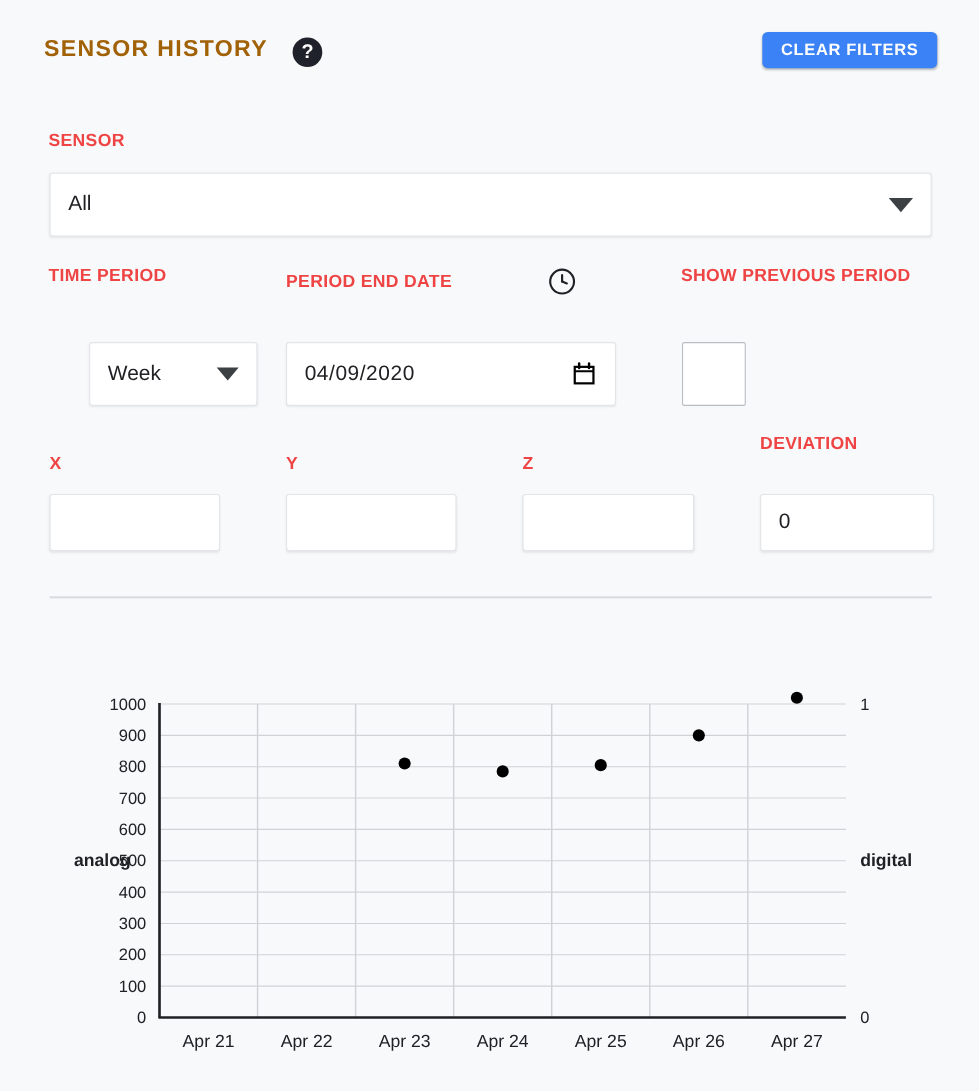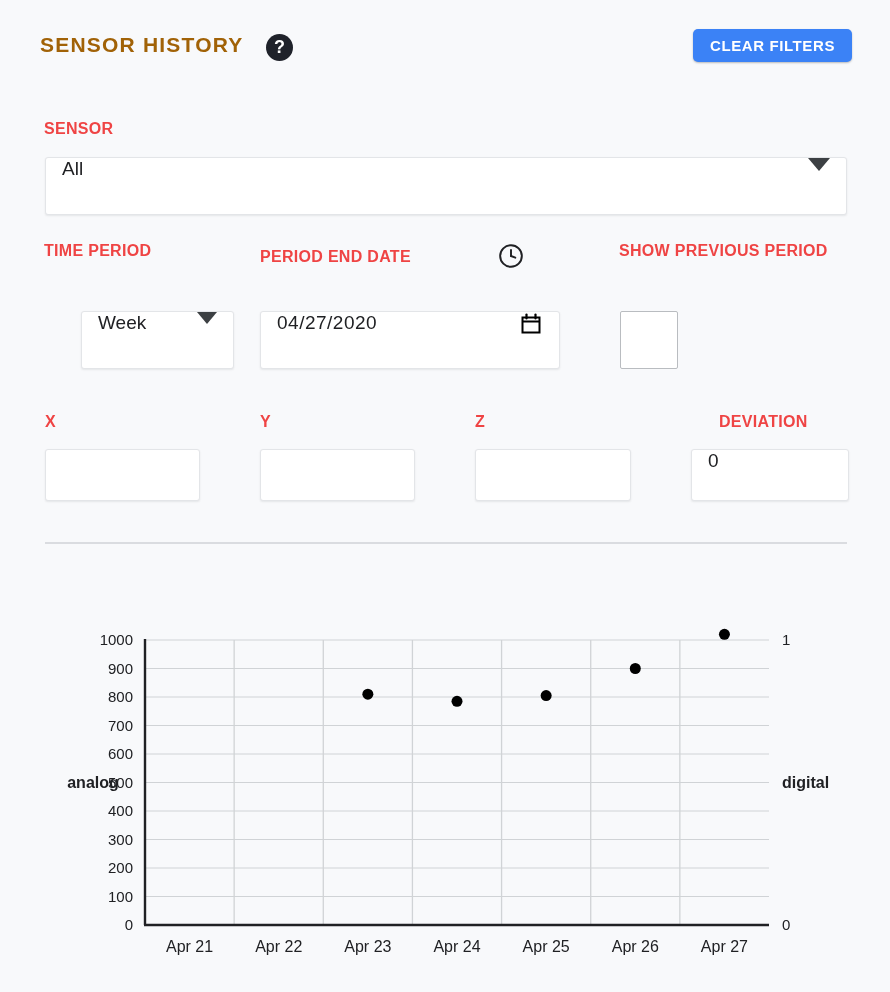--- a/index.html
+++ b/index.html
@@ -82,21 +82,21 @@
     background: #ffffff;
     border: 1px solid #e3e5e8;
     border-radius: 3px;
     box-sizing: border-box;
     box-shadow: 0 1px 2px rgba(60,64,67,0.10);
     font-family: "Liberation Sans", sans-serif;
     font-size: 19px;
     color: #202124;
     padding: 0 16px;
     display: flex;
-    align-items: flex-start;
+    align-items: center;
     cursor: text;
   }
 
   
   .sensor-label { left: 44px; top: 116px; }
   .sensor-select {
     left: 45px; top: 157px;
     width: 802px; height: 58px;
     justify-content: space-between;
     cursor: pointer;
@@ -151,21 +151,21 @@
     border: 1px solid #b9bcc0;
     border-radius: 2px;
     box-sizing: border-box;
     cursor: pointer;
   }
 
   
   .x-label { left: 45px; top: 409px; }
   .y-label { left: 260px; top: 409px; }
   .z-label { left: 475px; top: 409px; }
-  .dev-label { left: 691px; top: 409px; margin-left: 28px; }
+  .dev-label { left: 691px; top: 391px; }
 
   .x-input   { left: 45px;  top: 449px; width: 155px; height: 52px; }
   .y-input   { left: 260px; top: 449px; width: 155px; height: 52px; }
   .z-input   { left: 475px; top: 449px; width: 156px; height: 52px; }
   .dev-input { left: 691px; top: 449px; width: 158px; height: 52px; }
 
   .divider {
     position: absolute;
     left: 45px; top: 542px;
     width: 802px; height: 2px;
@@ -201,21 +201,21 @@
   <span class="caret-sm"></span>
 </div>
 
 <div class="field-label period-end-label">Period End Date</div>
 <svg class="clock-icon" viewBox="0 0 24 24">
   <circle cx="12" cy="12" r="10" fill="none" stroke="#202124" stroke-width="1.8"></circle>
   <line x1="12" y1="6.5" x2="12" y2="12" stroke="#202124" stroke-width="1.8" stroke-linecap="round"></line>
   <line x1="12" y1="12" x2="16" y2="13.5" stroke="#202124" stroke-width="1.8" stroke-linecap="round"></line>
 </svg>
 <div class="input-box date-input">
-  <span>04/27/2020</span>
+  <span>04/09/2020</span>
   <svg class="calendar-icon" viewBox="0 0 24 24">
     <rect x="3.5" y="5.5" width="17" height="15" fill="none" stroke="#000" stroke-width="2"></rect>
     <line x1="3.5" y1="9.5" x2="20.5" y2="9.5" stroke="#000" stroke-width="2"></line>
     <line x1="7.5" y1="2.5" x2="7.5" y2="6.5" stroke="#000" stroke-width="2.2" stroke-linecap="round"></line>
     <line x1="16.5" y1="2.5" x2="16.5" y2="6.5" stroke="#000" stroke-width="2.2" stroke-linecap="round"></line>
   </svg>
 </div>
 
 <div class="field-label show-prev-label">Show Previous Period</div>
 <div class="checkbox"></div>

